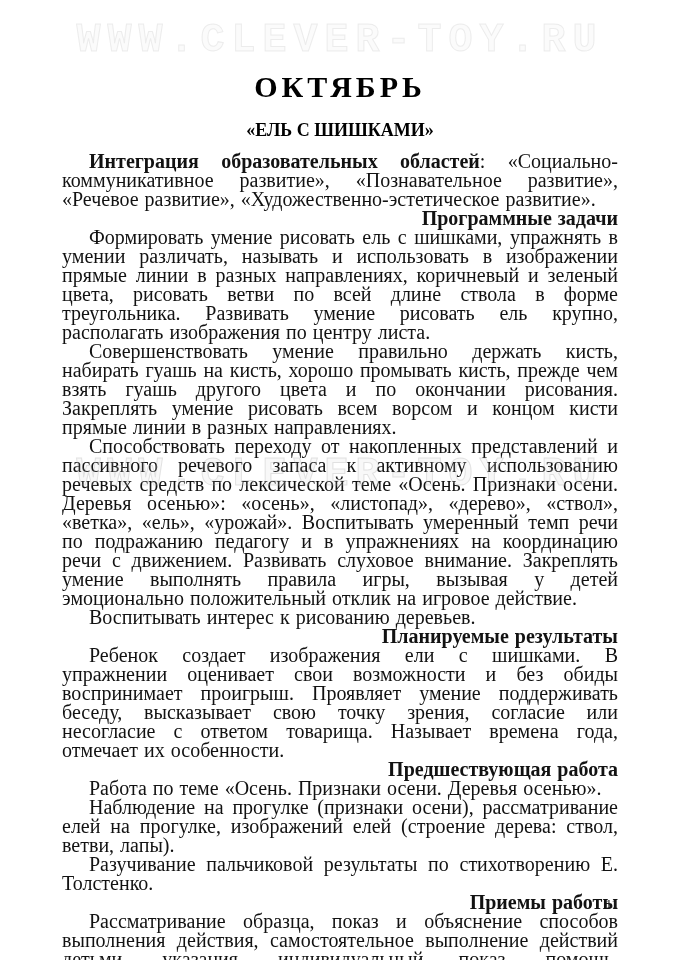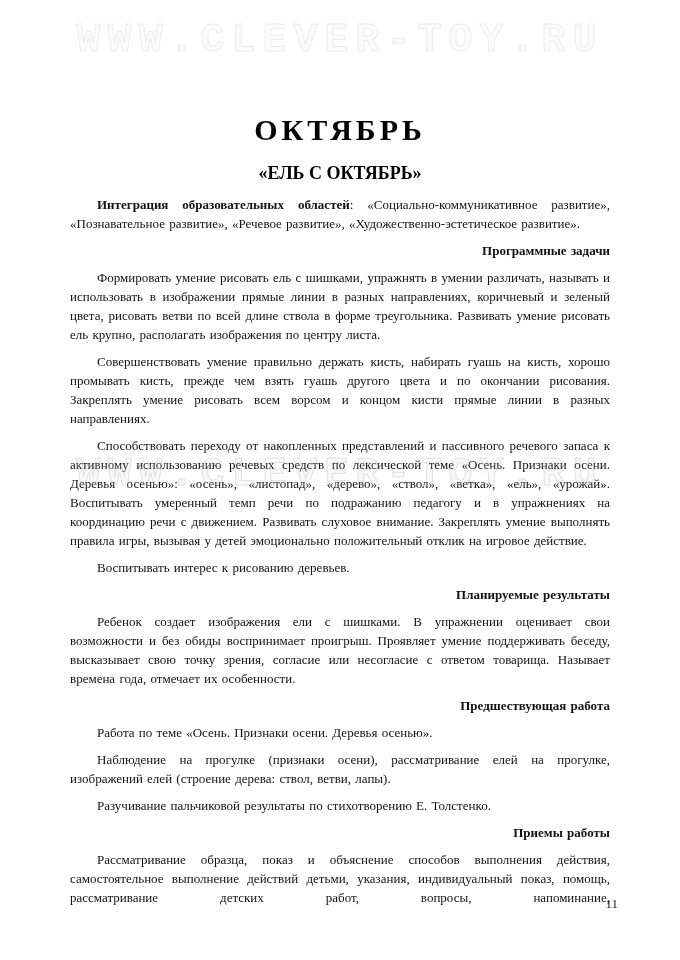--- a/index.html
+++ b/index.html
@@ -32,42 +32,42 @@
   }
   .watermark.top { top: 18px; opacity: 0.55; }
   .watermark.middle { top: 452px; opacity: 0.85; }
   .content {
     position: absolute;
     left: 62px; right: 62px; top: 0; bottom: 0;
     z-index: 2;
   }
   .doc-title {
     margin: 0;
-    padding-top: 115px;
+    padding-top: 72px;
     text-align: center;
     font-size: 30px;
     line-height: 30px;
     font-weight: bold;
     letter-spacing: 4px;
     color: #000;
   }
   .doc-subtitle {
     margin: 19px 0 0 0;
     text-align: center;
     font-size: 18px;
     line-height: 18px;
     font-weight: bold;
     color: #000;
   }
   .doc-body {
     margin-top: 13px;
   }
   .doc-body p {
-    margin: 8px;
-    font-size: 13px;
+    margin: 0;
+    font-size: 20px;
     line-height: 19px;
     text-align: justify;
     text-indent: 27px;
     word-spacing: 1px;
   }
   .doc-body p.heading {
     font-weight: bold;
     text-align: right;
   }
   .doc-body p b { font-weight: bold; }
@@ -88,21 +88,21 @@
 <div class="page">
 
   <div class="watermark top">WWW.CLEVER-TOY.RU</div>
 
   <div class="watermark middle">WWW.CLEVER-TOY.RU</div>
 
   <div class="content">
 
     <h1 class="doc-title">ОКТЯБРЬ</h1>
 
-    <h2 class="doc-subtitle">«ЕЛЬ С ОКТЯБРЬ»</h2>
+    <h2 class="doc-subtitle">«ЕЛЬ С ШИШКАМИ»</h2>
 
     <div class="doc-body">
         <p><b>Интеграция образовательных областей</b>: «Социально-коммуникативное развитие», «Познавательное развитие», «Речевое развитие», «Художественно-эстетическое развитие».</p>
         <p class="heading">Программные задачи</p>
         <p>Формировать умение рисовать ель с шишками, упражнять в умении различать, называть и использовать в изображении прямые линии в разных направлениях, коричневый и зеленый цвета, рисовать ветви по всей длине ствола в форме треугольника. Развивать умение рисовать ель крупно, располагать изображения по центру листа.</p>
         <p>Совершенствовать умение правильно держать кисть, набирать гуашь на кисть, хорошо промывать кисть, прежде чем взять гуашь другого цвета и по окончании рисования. Закреплять умение рисовать всем ворсом и концом кисти прямые линии в разных направлениях.</p>
         <p>Способствовать переходу от накопленных представлений и пассивного речевого запаса к активному использованию речевых средств по лексической теме «Осень. Признаки осени. Деревья осенью»: «осень», «листопад», «дерево», «ствол», «ветка», «ель», «урожай». Воспитывать умеренный темп речи по подражанию педагогу и в упражнениях на координацию речи с движением. Развивать слуховое внимание. Закреплять умение выполнять правила игры, вызывая у детей эмоционально положительный отклик на игровое действие.</p>
         <p>Воспитывать интерес к рисованию деревьев.</p>
         <p class="heading">Планируемые результаты</p>
         <p>Ребенок создает изображения ели с шишками. В упражнении оценивает свои возможности и без обиды воспринимает проигрыш. Проявляет умение поддерживать беседу, высказывает свою точку зрения, согласие или несогласие с ответом товарища. Называет времена года, отмечает их особенности.</p>

